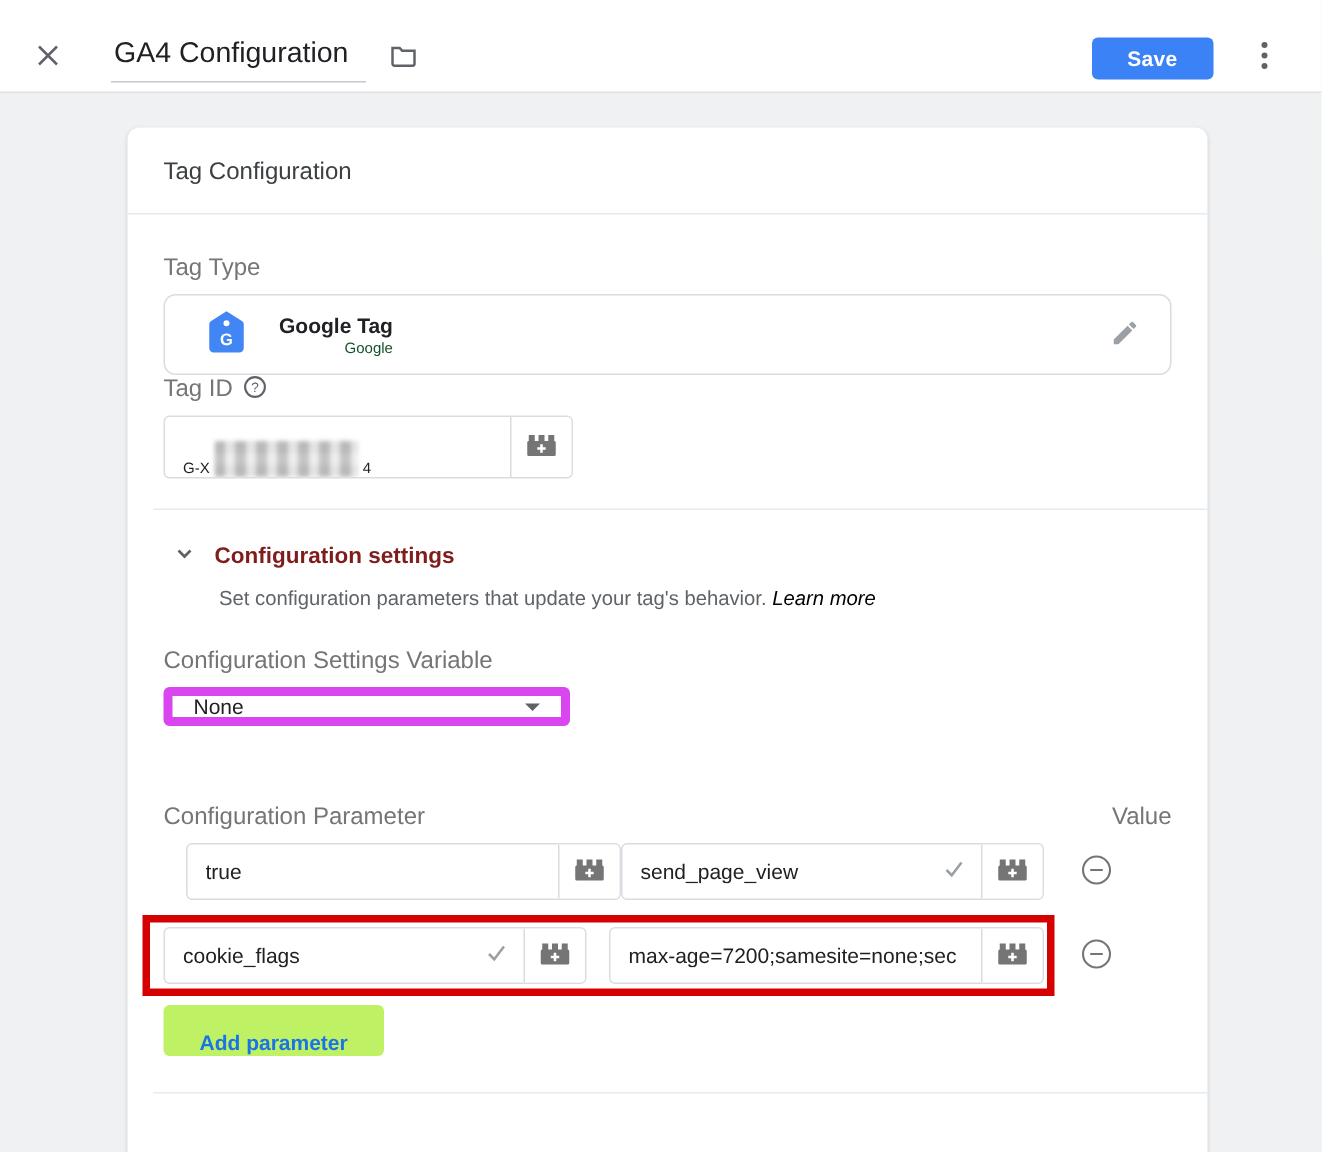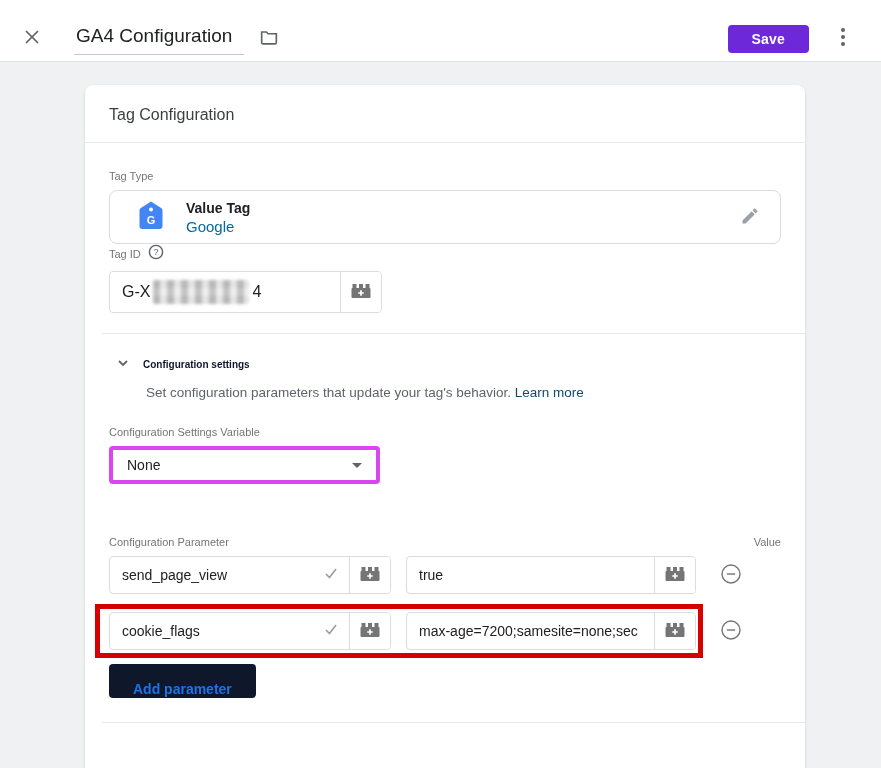--- a/index.html
+++ b/index.html
@@ -21,49 +21,49 @@
     align-items:center; justify-content:center; padding:6px;
   }
   .page-title {
     font-size:19px; color:#202124; margin-left:26px;
     border-bottom:1px solid #c4c7cb; padding:2px 6px 7px 2px;
     min-width:170px; display:inline-block;
   }
   .folder-btn { margin-left:8px; }
   .spacer { flex:1; }
   .save-btn {
-    background:#6d28d9; color:#fff; border:none; border-radius:4px;
+    background:#3b82f6; color:#fff; border:none; border-radius:4px;
     height:28px; padding:0 24px; font-size:14px; font-weight:bold;
     font-family:"Liberation Sans",sans-serif; cursor:pointer; letter-spacing:.2px;
   }
   .kebab-btn { margin-left:16px; }
 
   
   .card {
     width:720px; margin:23px 0 0 85px; background:#fff;
     border-radius:8px 8px 0 0; box-shadow:0 1px 3px rgba(60,64,67,.18);
     min-height:690px;
   }
   .card-header {
     padding:21px 24px 18px; border-bottom:1px solid #e8eaed;
     font-size:16px; color:#3c4043;
   }
   .card-body { padding:27px 24px 40px; }
 
-  .field-label { font-size:11px; color:#757575; }
+  .field-label { font-size:16px; color:#757575; }
   .label-row { display:flex; align-items:center; gap:7px; }
 
   
   .tag-type-box {
     margin-top:8px; border:1px solid #dadce0; border-radius:8px;
     height:54px; display:flex; align-items:center; padding:0 20px 0 26px;
   }
   .tt-text { margin-left:20px; }
   .tt-name { font-size:14px; font-weight:bold; color:#202124; }
-  .tt-vendor { font-size:15px; color:#0369a1; margin-top:2px; }
+  .tt-vendor { font-size:10px; color:#14532d; margin-top:2px;text-align:right; }
   .tt-edit { margin-left:auto; }
 
   
   .input-group {
     display:flex; border:1px solid #dadce0; border-radius:4px;
     height:42px; overflow:hidden; background:#fff;
   }
   .input-group .text-input {
     border:none; outline:none; flex:1; padding:0 12px; font-size:14px;
     color:#202124; font-family:"Liberation Sans",sans-serif; background:transparent;
@@ -71,42 +71,42 @@
   }
   .input-wrap { position:relative; flex:1; display:flex; }
   .input-wrap .check-icon {
     position:absolute; right:9px; top:50%; transform:translateY(-50%);
   }
   .brick-btn {
     width:41px; border:none; border-left:1px solid #dadce0; background:#fff;
     display:flex; align-items:center; justify-content:center; cursor:pointer;
   }
   .tagid-group { width:273px; margin-top:8px; }
-  .tagid-value { display:flex; align-items:center; padding:0 12px; font-size:16px; flex:1; }
+  .tagid-value { display:flex; align-items:flex-end; padding:0 12px; font-size:10px; flex:1; }
   .blur-block {
     display:inline-block; width:96px; height:24px; margin:0 3px; border-radius:2px;
     background:
       repeating-linear-gradient(90deg, rgba(160,160,160,.55) 0 7px, rgba(235,235,235,.6) 7px 14px),
       repeating-linear-gradient(0deg, #d8d8d8 0 8px, #f1f1f1 8px 16px);
     filter:blur(1.5px);
   }
 
   .full-divider { border:none; border-top:1px solid #e8eaed; margin:20px -24px 0 -7px; }
 
   
   .section-header { display:flex; align-items:center; gap:13px; padding-left:7px; cursor:pointer; }
-  .section-title { font-size:10px; font-weight:bold; color:#0f172a; }
+  .section-title { font-size:15px; font-weight:bold; color:#7f1d1d; }
   .config-section { margin-top:22px; }
   .section-desc { margin:12px 0 0 37px; font-size:13.5px; color:#5f6368; }
-  .section-desc a { color:#0c4a6e; text-decoration:none; }
+  .section-desc a { color:#000000; text-decoration:none;font-style:italic; }
   .section-content { }
   .section-content .field-label { margin-top:26px; }
 
   .dropdown {
-    margin-top:8px; width:271px; height:38px; border:4px solid #d946ef;
+    margin-top:8px; width:271px; height:26px; border:6px solid #d946ef;
     border-radius:4px; display:flex; align-items:center; padding:0 14px; cursor:pointer;
   }
   .dropdown .dd-value { font-size:14px; color:#202124; }
   .caret {
     margin-left:auto; width:0; height:0;
     border-left:5px solid transparent; border-right:5px solid transparent;
     border-top:5px solid #5f6368;
   }
 
   
@@ -120,21 +120,21 @@
   .param-group .brick-btn, .value-group .brick-btn { width:41px; }
   .minus-btn { margin-left:24px; background:none; border:none; cursor:pointer; display:flex; }
 
   .red-highlight {
     position:absolute; left:-14px; top:-8px; width:608px; height:54px;
     border:5px solid #d50000; pointer-events:none; z-index:2;
   }
 
   .add-param-btn {
     margin-top:14px; height:32px; padding:17px 24px; border:none; border-radius:4px;
-    background:#0f172a; color:#1a73e8; font-size:14px; font-weight:bold;
+    background:#bef264; color:#1a73e8; font-size:14px; font-weight:bold;
     font-family:"Liberation Sans",sans-serif; cursor:pointer;
   }
 </style>
 </head>
 <body>
 
 <div class="header">
   <button class="icon-btn">
     <span>
       <svg width="20" height="20" viewBox="0 0 20 20">
@@ -171,21 +171,21 @@
     <div class="field-label">Tag Type</div>
     <div class="tag-type-box">
       <span>
         <svg width="30" height="34" viewBox="0 0 30 34">
           <path d="M15 2.5 L25.5 9.2 a2.5 2.5 0 0 1 1 2 V27 a3 3 0 0 1 -3 3 H6.5 a3 3 0 0 1 -3 -3 V11.2 a2.5 2.5 0 0 1 1 -2 Z" fill="#4285f4"></path>
           <circle cx="15" cy="10.5" r="2" fill="#fff"></circle>
           <text x="15" y="25" text-anchor="middle" font-size="11" font-weight="bold" fill="#fff" font-family="Liberation Sans, sans-serif">G</text>
         </svg>
       </span>
       <div class="tt-text">
-        <div class="tt-name">Value Tag</div>
+        <div class="tt-name">Google Tag</div>
         <div class="tt-vendor">Google</div>
       </div>
       <span class="tt-edit">
         <svg width="20" height="20" viewBox="0 0 24 24">
             <path d="M3 17.25V21h3.75L17.81 9.94l-3.75-3.75L3 17.25zM20.71 7.04a1 1 0 0 0 0-1.41l-2.34-2.34a1 1 0 0 0-1.41 0l-1.83 1.83 3.75 3.75 1.83-1.83z" fill="#9aa0a6"></path>
           </svg>
       </span>
     </div>
 
     <div class="label-row" style="">
@@ -239,43 +239,43 @@
           <span class="caret"></span>
         </div>
 
         <div class="col-labels">
           <span class="c1 field-label">Configuration Parameter</span>
           <span class="c2 field-label">Value</span>
         </div>
 
         
         <div class="param-row">
-          <div class="input-group param-group">
-            <div class="input-wrap">
-              <input class="text-input" readonly="" value="send_page_view" style="">
-              <span class="check-icon">
-                <svg width="18" height="18" viewBox="0 0 18 18">
-                    <path d="M4 9.5 L7.5 13 L14 4.5" fill="none" stroke="#9aa0a6" stroke-width="1.7"></path>
-                  </svg>
-              </span>
-            </div>
+          <div class="input-group value-group">
+            <input class="text-input" readonly="" value="true" style="">
             <button class="brick-btn">
               <span>
                 <svg width="20" height="16" viewBox="0 0 20 16">
                     <rect x="1.5" y="1" width="4" height="5" fill="#757575"></rect>
                     <rect x="8" y="1" width="4" height="5" fill="#757575"></rect>
                     <rect x="14.5" y="1" width="4" height="5" fill="#757575"></rect>
                     <rect x="0.5" y="5" width="19" height="10" rx="1" fill="#757575"></rect>
                     <path d="M10 7.2v5.6M7.2 10h5.6" stroke="#fff" stroke-width="1.7"></path>
                   </svg>
               </span>
             </button>
           </div>
-          <div class="input-group value-group">
-            <input class="text-input" readonly="" value="true" style="">
+          <div class="input-group param-group">
+            <div class="input-wrap">
+              <input class="text-input" readonly="" value="send_page_view" style="">
+              <span class="check-icon">
+                <svg width="18" height="18" viewBox="0 0 18 18">
+                    <path d="M4 9.5 L7.5 13 L14 4.5" fill="none" stroke="#9aa0a6" stroke-width="1.7"></path>
+                  </svg>
+              </span>
+            </div>
             <button class="brick-btn">
               <span>
                 <svg width="20" height="16" viewBox="0 0 20 16">
                     <rect x="1.5" y="1" width="4" height="5" fill="#757575"></rect>
                     <rect x="8" y="1" width="4" height="5" fill="#757575"></rect>
                     <rect x="14.5" y="1" width="4" height="5" fill="#757575"></rect>
                     <rect x="0.5" y="5" width="19" height="10" rx="1" fill="#757575"></rect>
                     <path d="M10 7.2v5.6M7.2 10h5.6" stroke="#fff" stroke-width="1.7"></path>
                   </svg>
               </span>

